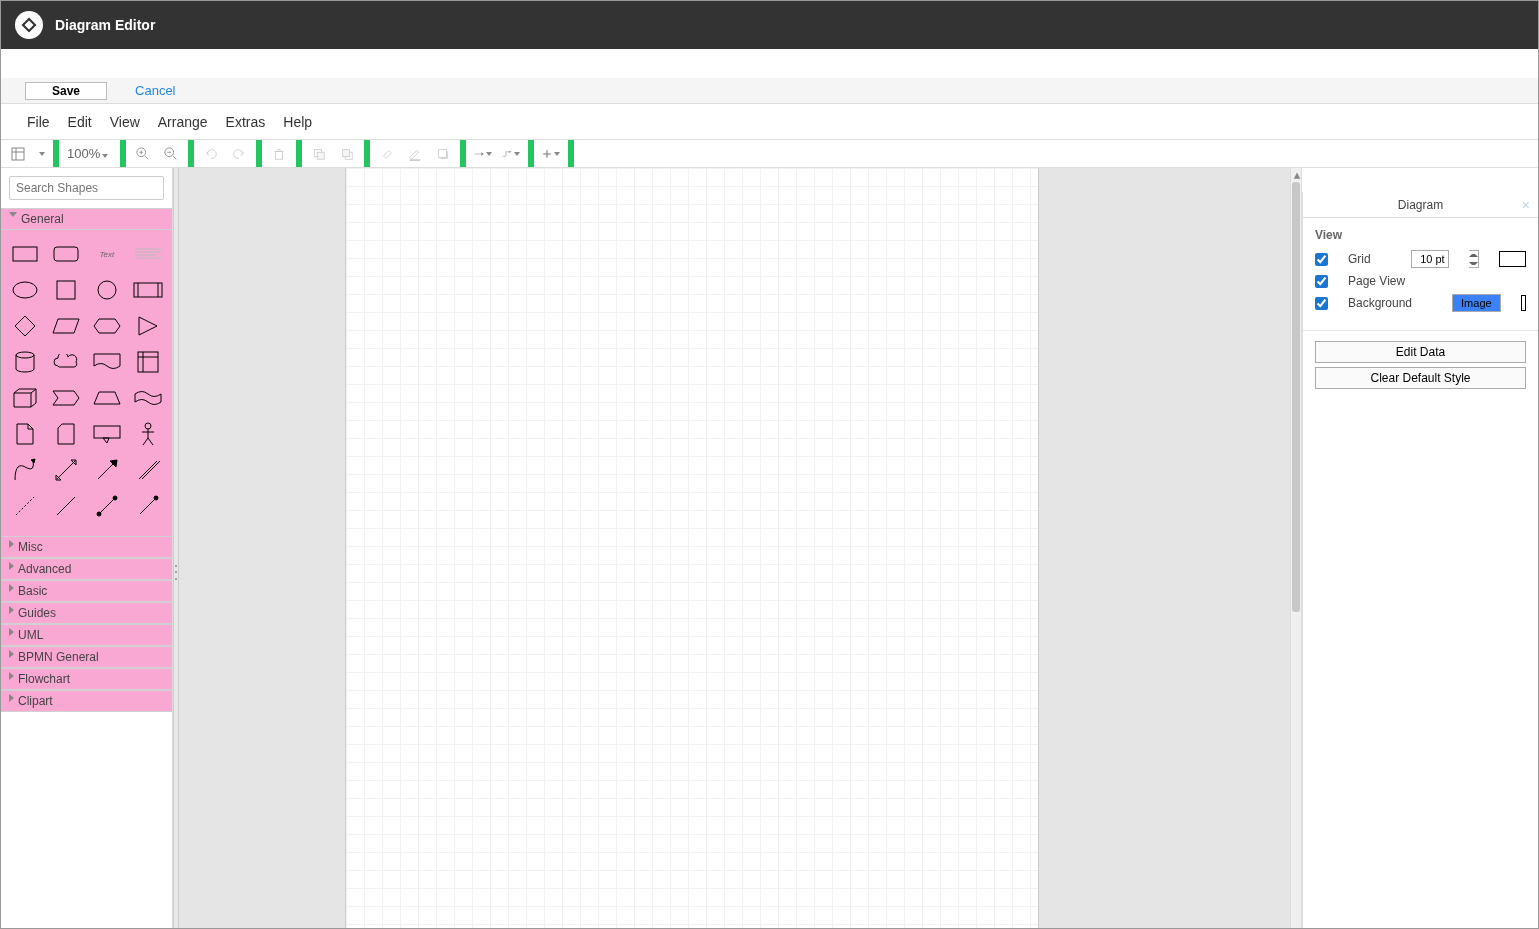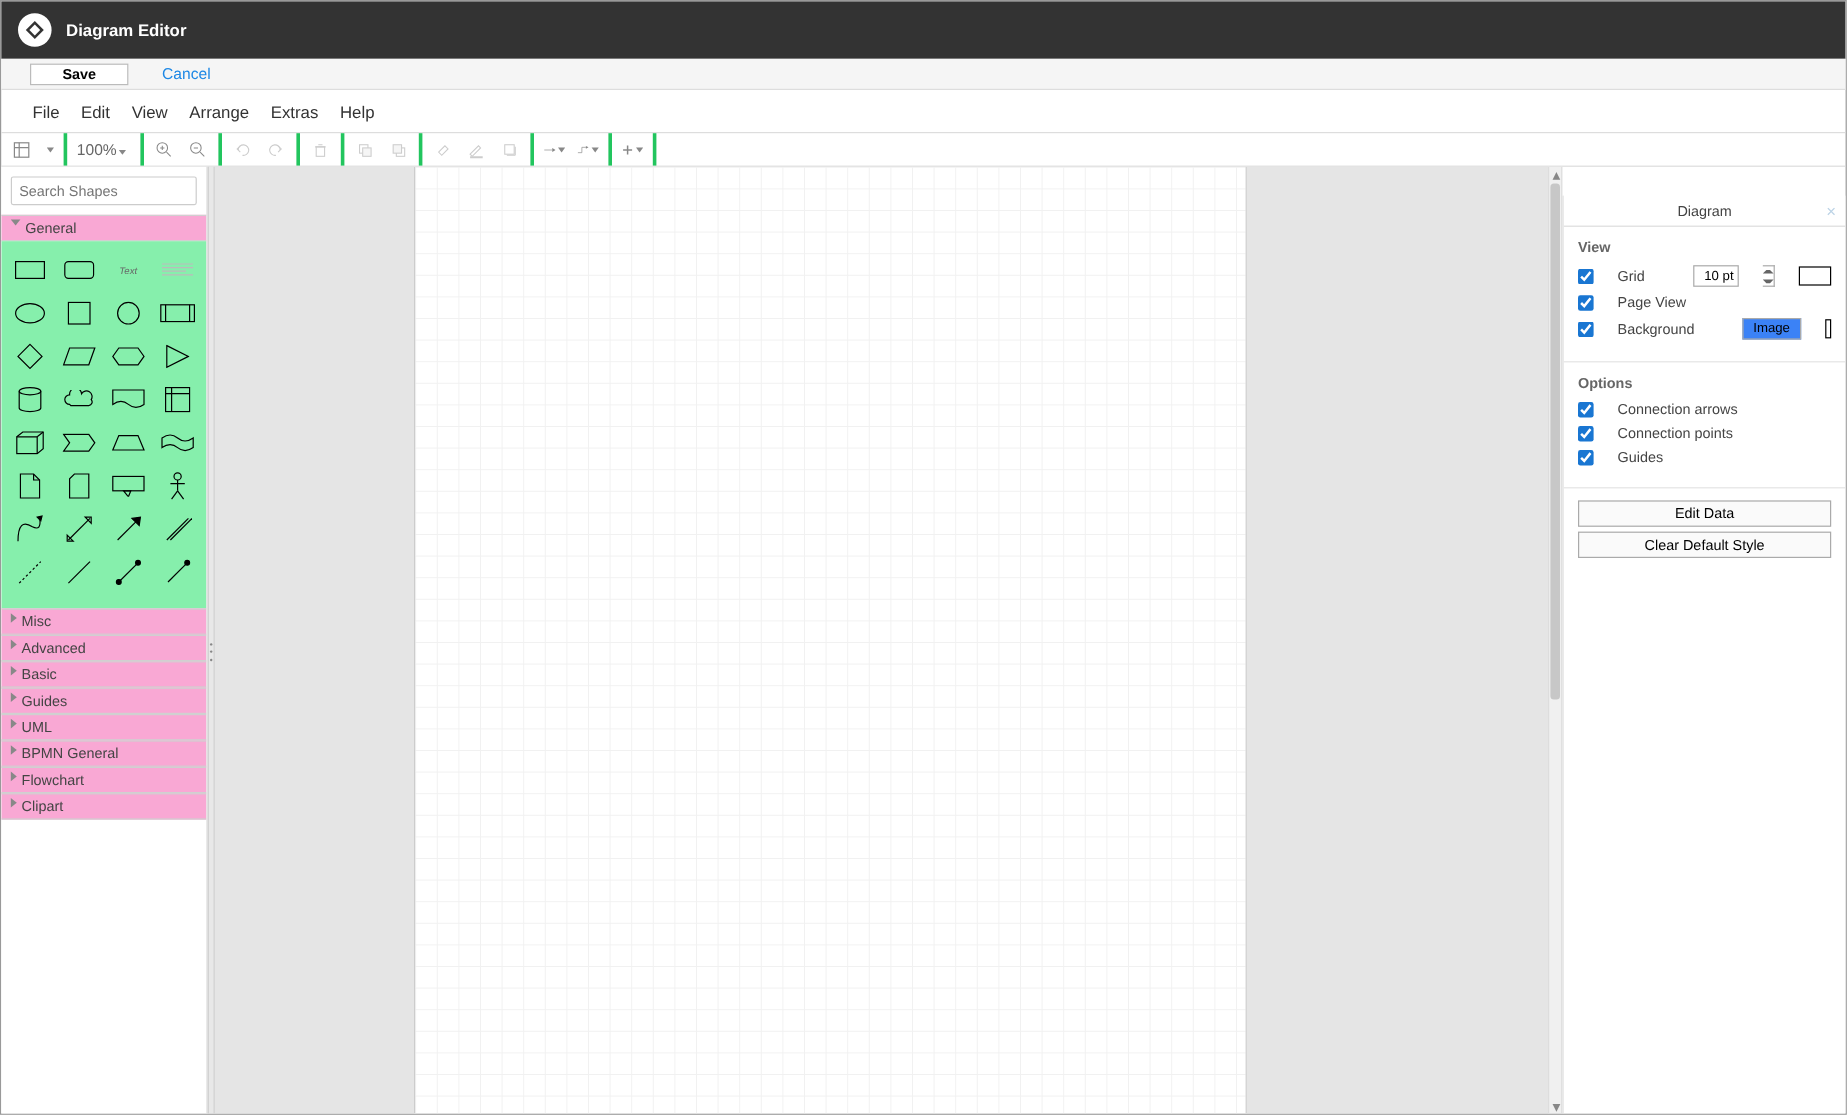--- a/index.html
+++ b/index.html
@@ -33,20 +33,21 @@
 .titlebar .logo svg { width: 18px; height: 18px; }
 .titlebar .title { font-weight: 600; font-size: 14px; }
 .actionbar {
   background: #f5f5f5;
   border-bottom: 1px solid #ddd;
   height: 26px;
   display: flex;
   align-items: center;
   padding-left: 24px;
   gap: 28px;
+  margin-top: 29px;
 }
 .actionbar .save-btn {
   background: #fff;
   border: 1px solid #bbb;
   padding: 1px 26px;
   font-size: 12px;
   cursor: pointer;
   font-weight: 600;
 }
 .actionbar .cancel-link {
@@ -69,21 +70,21 @@
   display: flex;
   align-items: center;
   border-bottom: 1px solid #ddd;
   color: #666;
   font-size: 13px;
 }
 .toolbar .tgroup {
   display: flex;
   align-items: center;
   height: 100%;
-  border-right: 3px solid #22c55e;
+  border-right: 6px solid #22c55e;
   padding: 0 8px;
   gap: 10px;
 }
 .toolbar .tbtn {
   width: 18px; height: 18px;
   display: flex;
   align-items: center;
   justify-content: center;
   color: #777;
   cursor: pointer;
@@ -144,21 +145,21 @@
   width:0;height:0;border-left:4px solid transparent;border-right:4px solid transparent;border-top:5px solid #888;
 }
 .palette-header .caret-closed {
   width:0;height:0;border-top:4px solid transparent;border-bottom:4px solid transparent;border-left:5px solid #888;
 }
 .shapes-grid {
   display: grid;
   grid-template-columns: repeat(4, 1fr);
   gap: 12px 8px;
   padding: 12px 8px 18px 8px;
-  background: #86efac;
+  background: #f9a8d4;
 }
 .shape-cell {
   height: 24px;
   display: flex;
   align-items: center;
   justify-content: center;
   cursor: grab;
 }
 .shape-cell svg { stroke: #000; stroke-width: 1; fill: none; }
 .shape-text { font-size: 8px; color: #666; font-style: italic;}
@@ -732,35 +733,20 @@
       </div>
       <div class="rp-row">
         <input type="checkbox" checked="" style="">
         <span>Background</span>
         <span class="spacer"></span>
         <button class="smallbtn">Image</button>
         <div class="swatch"></div>
       </div>
     </div>
 
-    <div class="rp-section">
-      <h4>Options</h4>
-      <div class="rp-row">
-        <input type="checkbox" checked="" style="">
-        <span>Connection arrows</span>
-      </div>
-      <div class="rp-row">
-        <input type="checkbox" checked="" style="">
-        <span>Connection points</span>
-      </div>
-      <div class="rp-row">
-        <input type="checkbox" checked="" style="">
-        <span>Guides</span>
-      </div>
-    </div>
 
 
     <div class="rp-section" style="border-bottom:none">
       <button class="widebtn">Edit Data</button>
       <button class="widebtn">Clear Default Style</button>
     </div>
   </div>
 
 </div>
 

